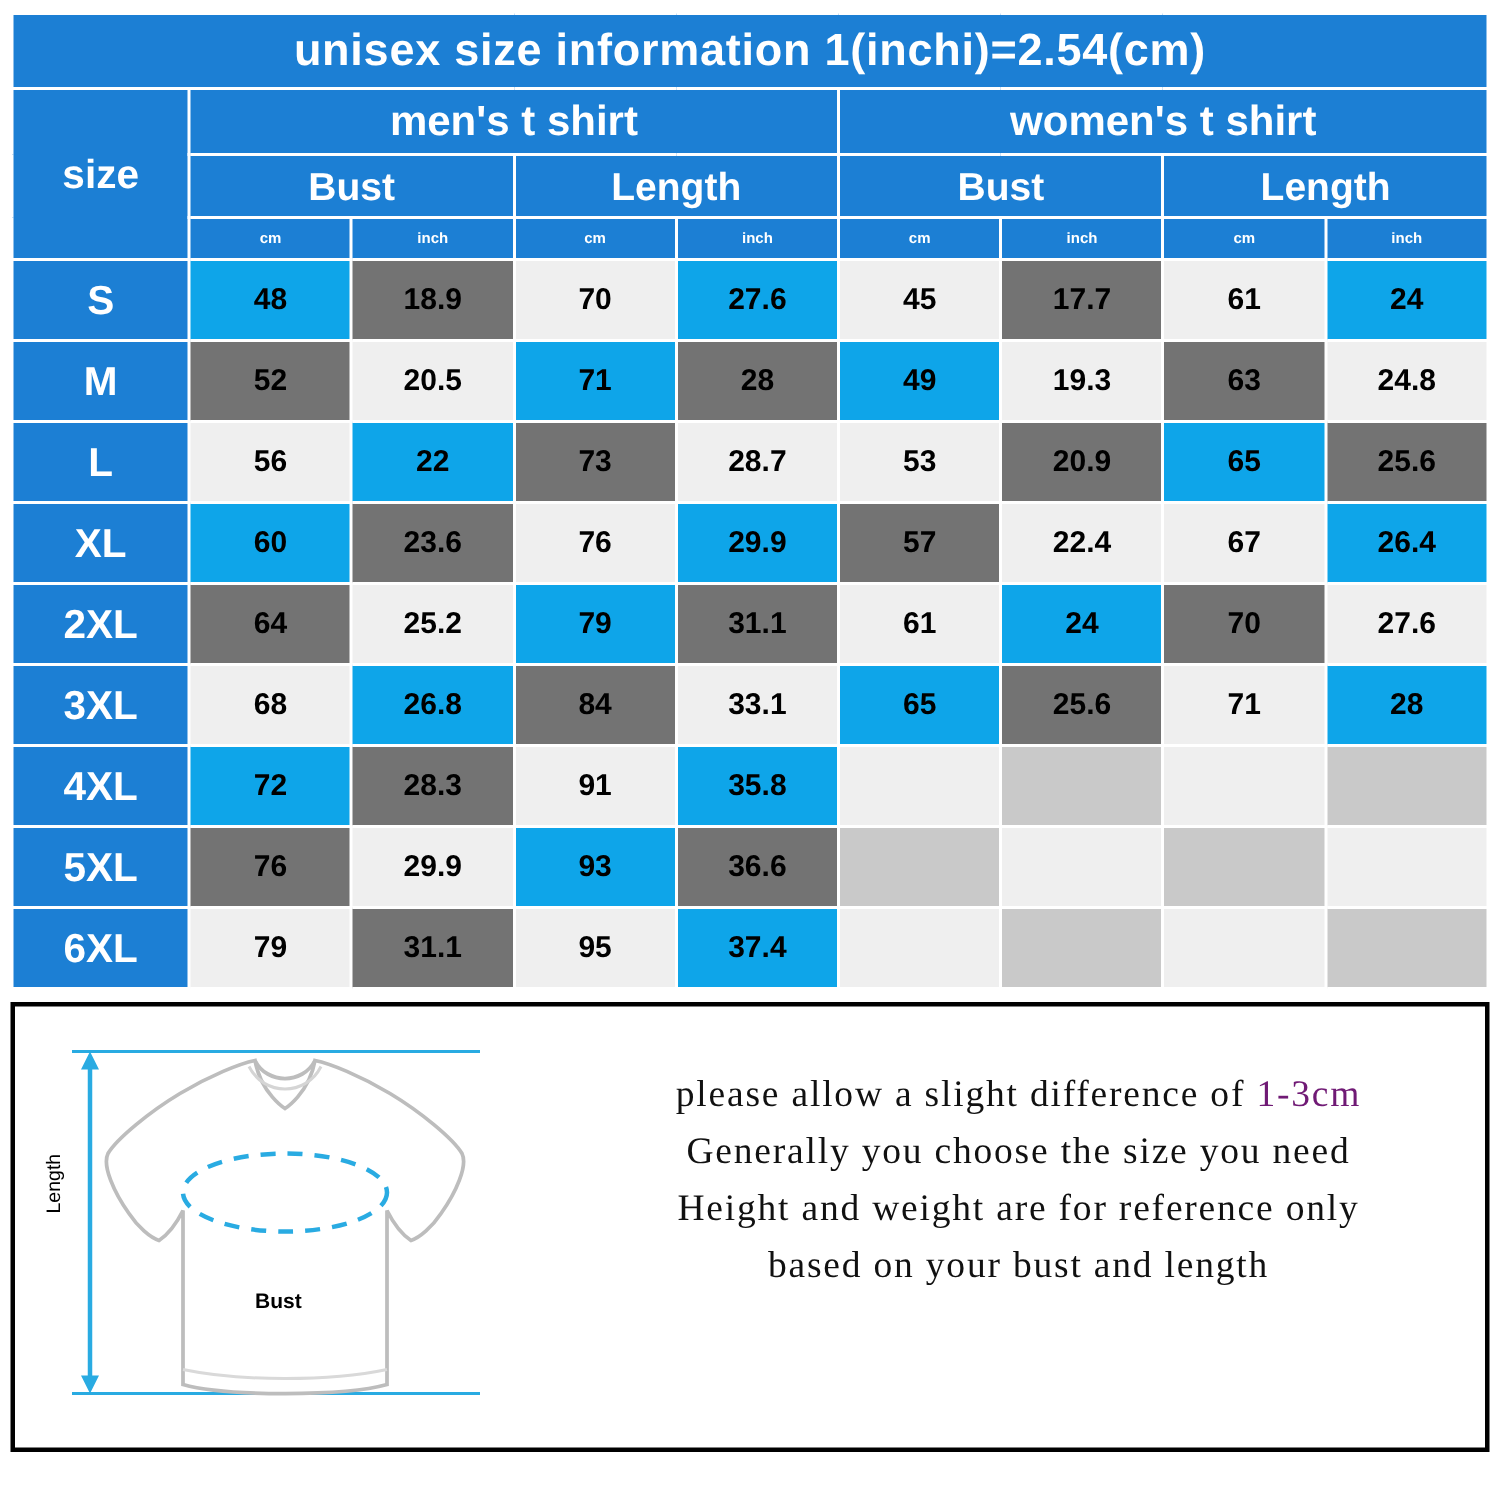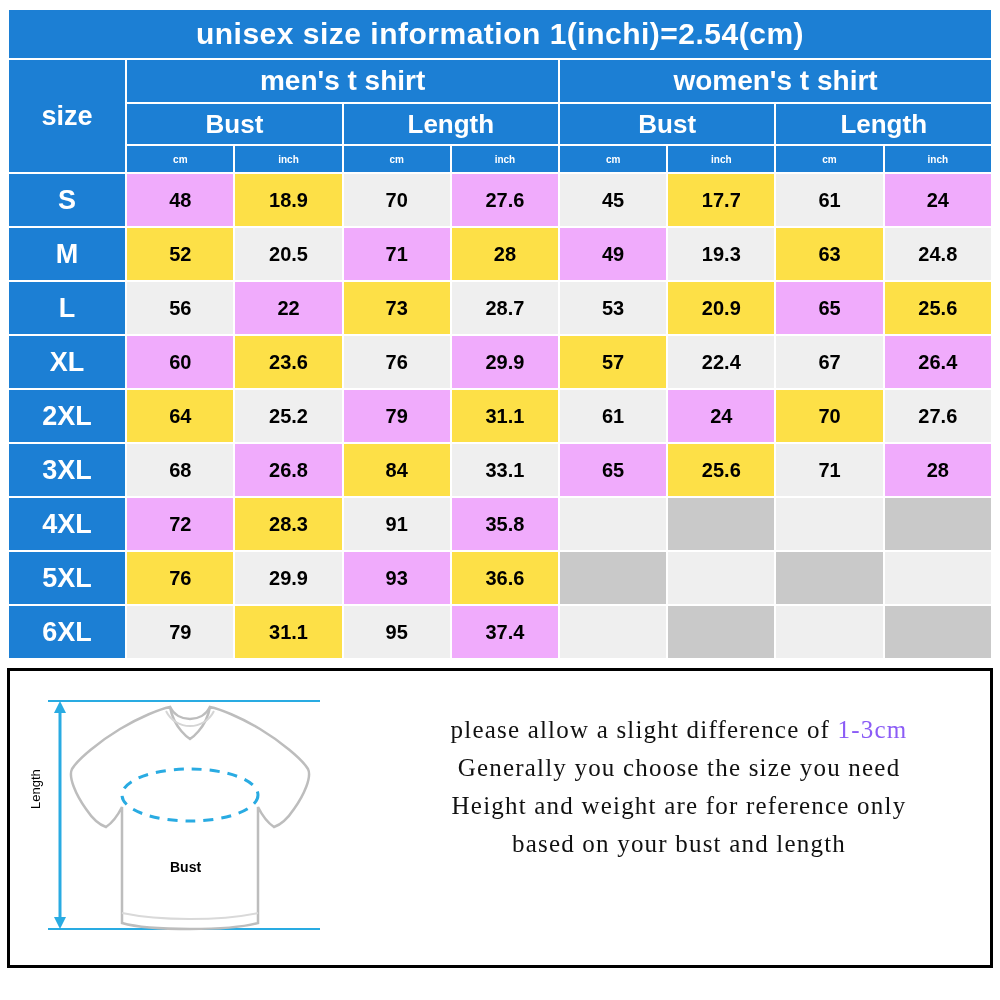--- a/index.html
+++ b/index.html
@@ -63,22 +63,22 @@
   .size-col {
     width: 118px;
   }
   .dat {
     font-size: 20px;
     font-weight: bold;
     color: #000000;
     height: 52px;
   }
   .bg-light { background: #efefef; }
-  .bg-dark  { background: #fde047; }
-  .bg-white { background: #f0abfc; }
+  .bg-dark  { background: #737373; }
+  .bg-white { background: #0ea5e9; }
   .bg-empty-l { background: #efefef; }
   .bg-empty-d { background: #c9c9c9; }
 
   
   .note-panel {
     position: relative;
     margin: 8px auto 0 auto;
     width: 986px;
     height: 300px;
     border: 3px solid #000000;
@@ -103,21 +103,21 @@
     font-size: 25px;
     letter-spacing: 1.2px;
     line-height: 38px;
     color: #111111;
   }
   .note-word {
     color: #e8392c;
     font-size: 30px;
   }
   .hl {
-    color: #8b5cf6;
+    color: #701a75;
   }
   .axis-label-vert {
     position: absolute;
     left: 8px;
     top: 132px;
     transform: rotate(-90deg);
     transform-origin: left top;
     font-size: 13px;
     font-family: "Liberation Sans", sans-serif;
     color: #000000;

